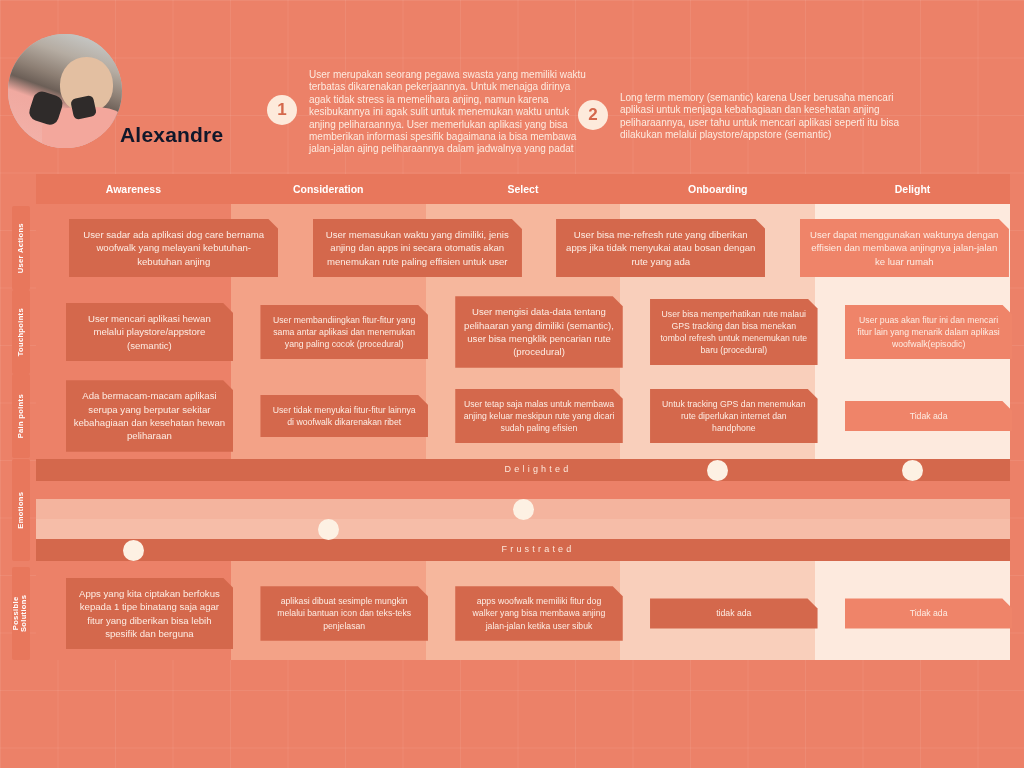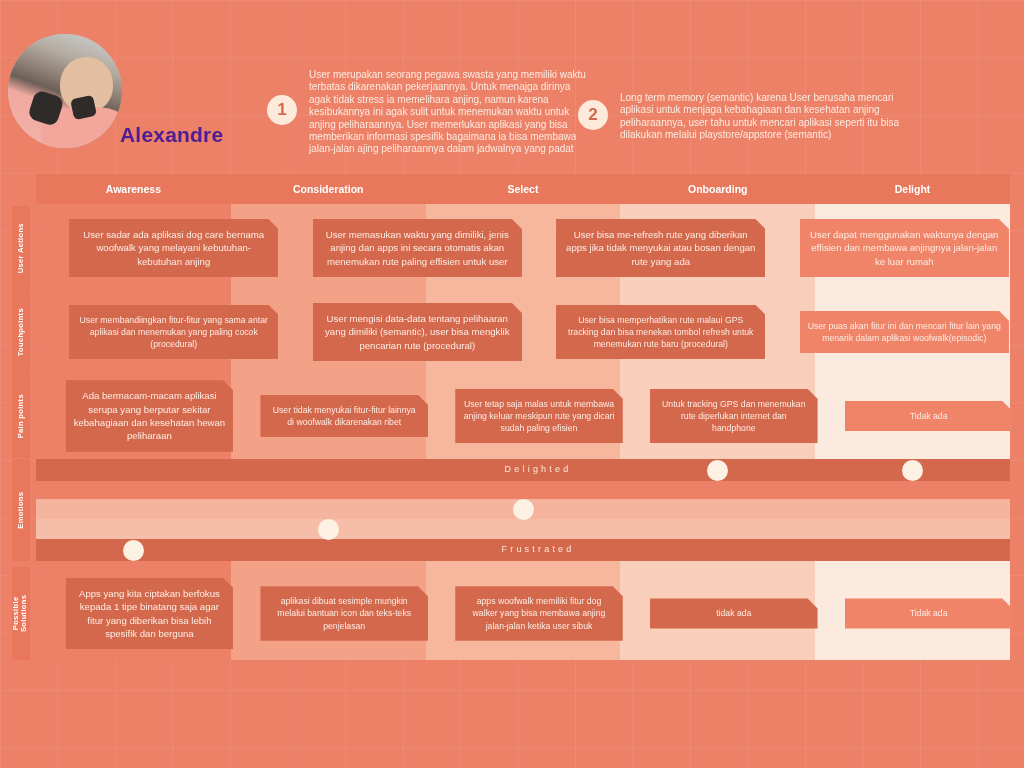--- a/index.html
+++ b/index.html
@@ -42,21 +42,21 @@
   #avatar .hand{
     position:absolute;left:20%;top:52%;width:26%;height:26%;border-radius:30%;
     background:#2f2b2a;transform:rotate(18deg);
   }
   #avatar .drk{
     position:absolute;left:56%;top:55%;width:20%;height:18%;border-radius:24%;
     background:#2f2b2a;transform:rotate(-12deg);
   }
   #persona-name{
     position:absolute;left:120px;top:123px;
-    font-size:21px;font-weight:bold;color:#4c1d95;letter-spacing:.2px;
+    font-size:21px;font-weight:bold;color:#0f172a;letter-spacing:.2px;
   }
 
   .note{position:absolute;}
   .note-num{
     width:30px;height:30px;border-radius:50%;background:#fdeadb;
     color:#d4684c;font-weight:bold;font-size:17px;
     display:flex;align-items:center;justify-content:center;
     position:absolute;left:0;top:0;
   }
   .note-txt{
@@ -177,20 +177,23 @@
           <div class="card big">User bisa me-refresh rute yang diberikan apps jika tidak menyukai atau bosan dengan rute yang ada</div>
         </div>
         <div class="cellwrap">
           <div class="card big lite">User dapat menggunakan waktunya dengan effisien dan membawa anjingnya jalan-jalan ke luar rumah</div>
         </div>
       </div>
       <div class="rowlabel" style="top: 116px; height: 84px;">
         <span>Touchpoints</span>
       </div>
       <div class="band" style="top: 116px; height: 84px;">
+        <div class="cellwrap">
+          <div class="card big">User mencari aplikasi hewan melalui playstore/appstore (semantic)</div>
+        </div>
         <div class="cellwrap">
           <div class="card ">User membandiingkan fitur-fitur yang sama antar aplikasi dan menemukan yang paling cocok (procedural)</div>
         </div>
         <div class="cellwrap">
           <div class="card big">User mengisi data-data tentang pelihaaran yang dimiliki (semantic), user bisa mengklik pencarian rute (procedural)</div>
         </div>
         <div class="cellwrap">
           <div class="card ">User bisa memperhatikan rute malaui GPS tracking dan bisa menekan tombol refresh untuk menemukan rute baru (procedural)</div>
         </div>
         <div class="cellwrap">

